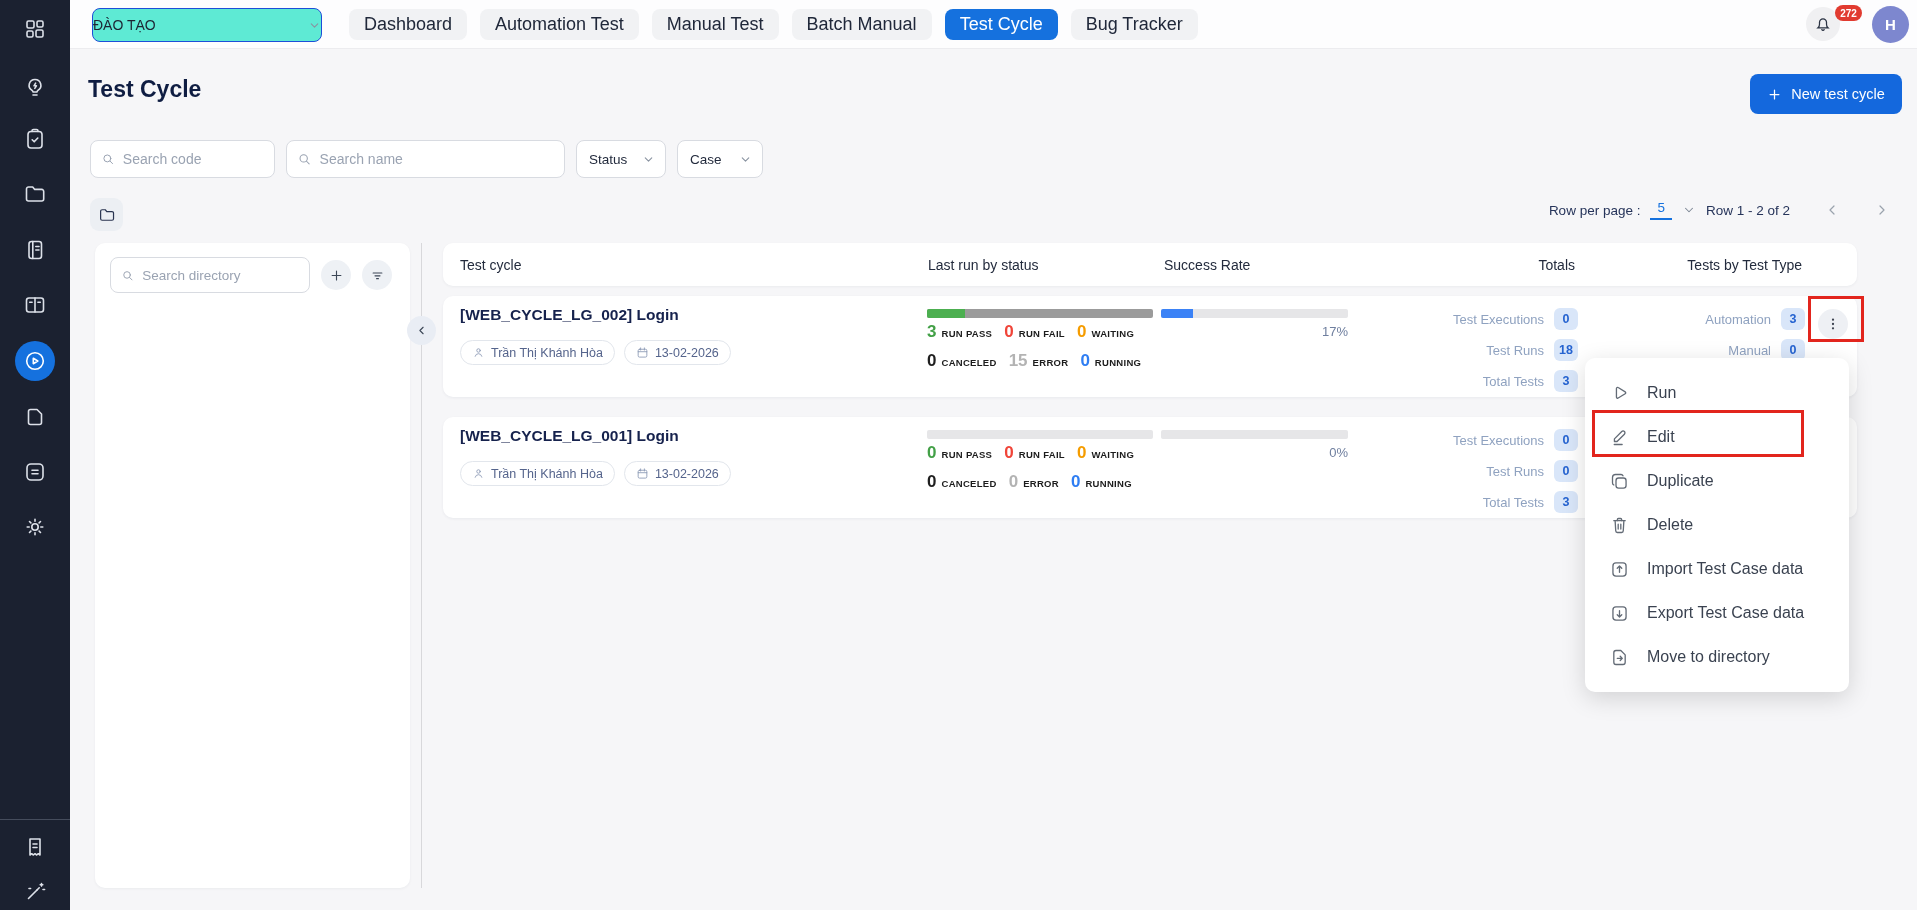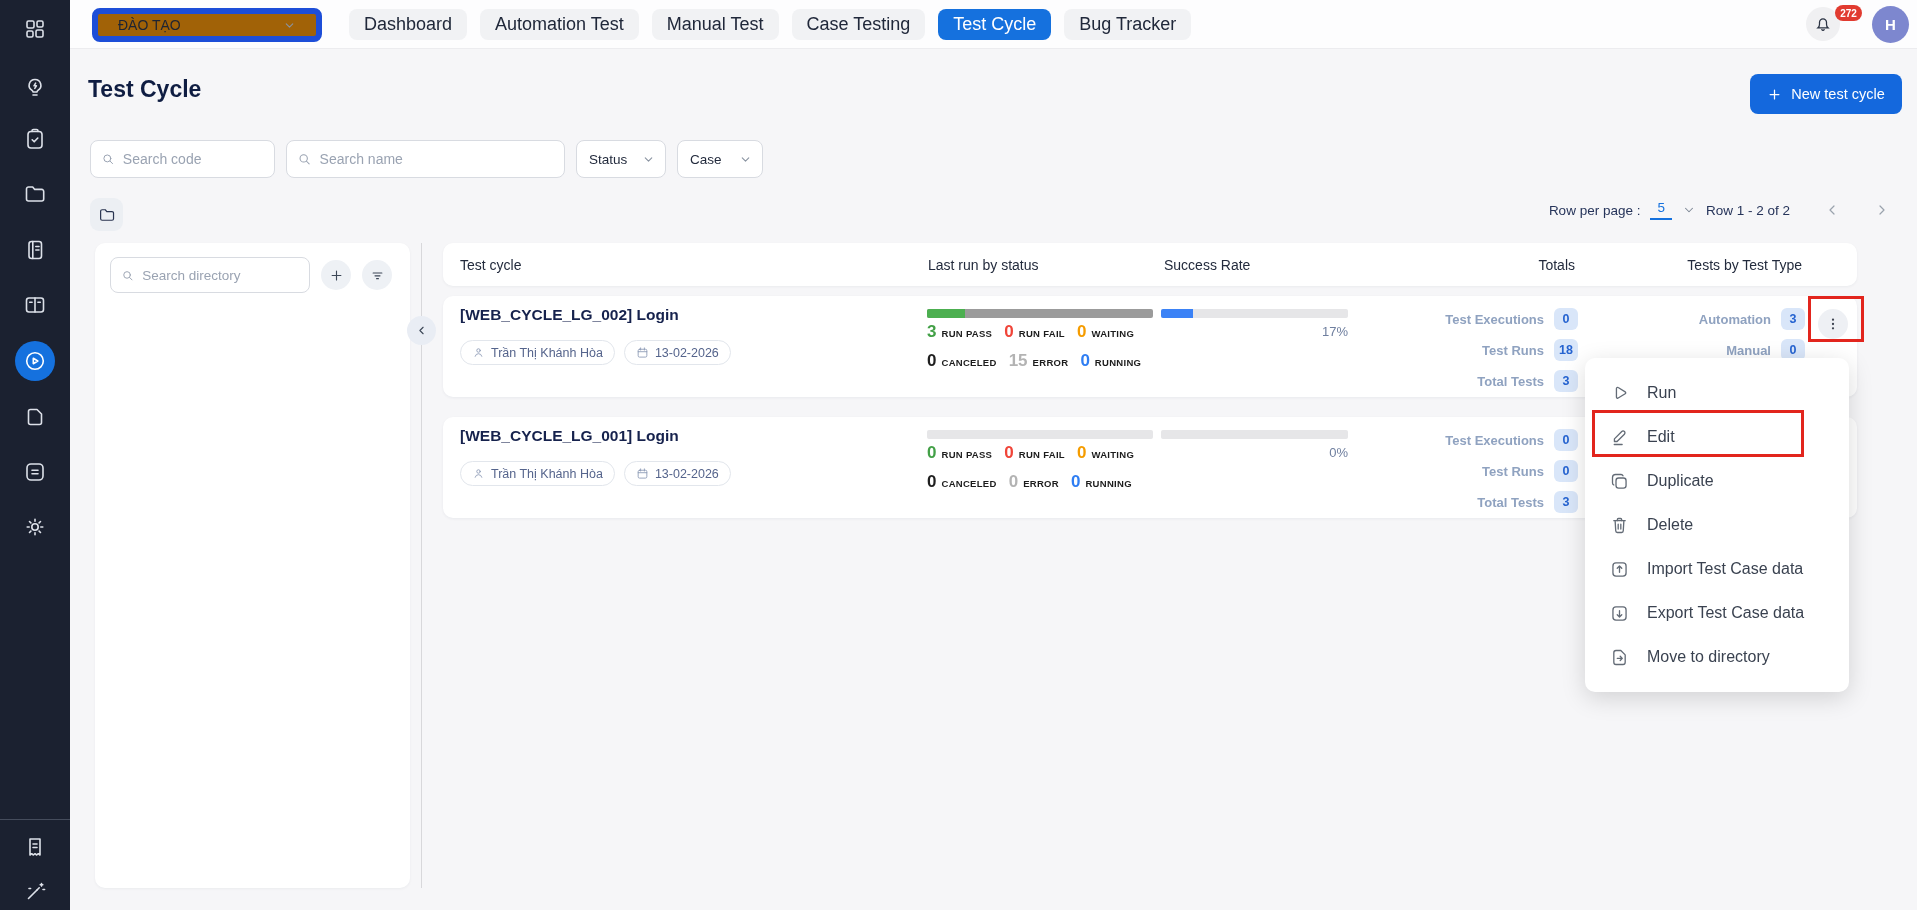--- a/index.html
+++ b/index.html
@@ -9,21 +9,21 @@
   
   .sidebar { position:absolute; left:0; top:0; width:70px; height:910px; background:#1b2130; z-index:4; }
   .side-ic { position:absolute; left:23px; width:24px; height:24px; cursor:pointer; }
   .side-ic svg { width:24px; height:24px; stroke:#dde1e9; stroke-width:1.6; fill:none; stroke-linecap:round; stroke-linejoin:round; }
   .active-circle { position:absolute; left:15px; top:341px; width:40px; height:40px; border-radius:50%; background:#1571de; display:flex; align-items:center; justify-content:center; }
   .active-circle svg { width:24px; height:24px; stroke:#ffffff; stroke-width:1.6; fill:none; stroke-linecap:round; stroke-linejoin:round; }
   .side-divider { position:absolute; left:0; right:0; top:819px; height:1px; background:#454c5c; }
 
   
   .topbar { position:absolute; left:70px; top:0; width:1847px; height:49px; background:#fdfdfe; border-bottom:1px solid #ececef; z-index:3; }
-  .project-select { position:absolute; left:22px; top:8px; width:230px; height:34px; border:6px solid #1d4ed8; border-radius:8px; background:#a16207; display:flex; align-items:center; padding:0 20px; cursor:pointer; }
+  .project-select { position:absolute; left:22px; top:8px; width:230px; height:34px; border:1px solid #1d4ed8; border-radius:8px; background:#5eead4; display:flex; align-items:center; padding:0 0; cursor:pointer; }
   .project-select span { font-size:14px; color:#1d2433; flex:1; }
   .tabs { position:absolute; left:279px; top:9px; display:flex; gap:13px; }
   .tab { height:31px; padding:0 15px; border-radius:8px; background:#f1f2f4; display:flex; align-items:center; font-size:18px; color:#20283a; font-weight:500; cursor:pointer; white-space:nowrap; }
   .tab.active { background:#1571de; color:#fff; }
   .bell-btn { position:absolute; right:77px; top:7px; width:34px; height:34px; border-radius:50%; background:#f0f0f2; display:flex; align-items:center; justify-content:center; cursor:pointer; }
   .bell-btn svg { width:20px; height:20px; stroke:#2a3242; stroke-width:1.5; fill:none; stroke-linecap:round; }
   .badge { position:absolute; right:55px; top:5px; min-width:27px; height:16px; border-radius:9px; background:#e13b30; color:#fff; font-size:10px; font-weight:bold; display:flex; align-items:center; justify-content:center; padding:0 5px; z-index:2; }
   .avatar { position:absolute; right:8px; top:6px; width:37px; height:37px; border-radius:50%; background:#7d87cf; color:#fff; font-size:15px; font-weight:bold; display:flex; align-items:center; justify-content:center; cursor:pointer; }
 
   
@@ -73,21 +73,21 @@
   .bar .fill { height:100%; float:left; }
   .stat-line { position:absolute; left:484px; display:flex; align-items:baseline; gap:12px; white-space:nowrap; }
   .stat-line.l1 { top:26px; } .stat-line.l2 { top:55px; }
   .stat { display:flex; align-items:baseline; gap:5px; }
   .stat b { font-size:17px; font-weight:bold; }
   .stat span { font-size:9.5px; font-weight:bold; letter-spacing:.3px; color:#1c1c1c; }
   .c-green{color:#43a047} .c-red{color:#f04438} .c-orange{color:#f59c00} .c-dark{color:#1f1f1f} .c-gray{color:#b3b3b3} .c-blue{color:#2f7ef3}
   .pct-label { position:absolute; right:509px; top:28px; font-size:13px; color:#6f7f9f; }
   .totals-row { position:absolute; right:279px; display:flex; align-items:center; gap:10px; }
   .types-row { position:absolute; right:52px; display:flex; align-items:center; gap:10px; }
-  .t-label { font-size:13px; color:#8fa2c0; white-space:nowrap;font-weight:bold; }
+  .t-label { font-size:13px; color:#8fa2c0; white-space:nowrap; }
   .t-badge { min-width:24px; height:22px; border-radius:6px; background:#d9e6f9; color:#2563d0; font-size:12.5px; font-weight:bold; display:flex; align-items:center; justify-content:center; padding:0 4px; }
   .kebab-btn { position:absolute; left:1375px; top:13px; width:30px; height:30px; border-radius:50%; background:#eef0f4; display:flex; align-items:center; justify-content:center; cursor:pointer; }
   .kebab-btn svg { width:16px; height:16px; fill:#3d4350; }
 
   
   .ctx-menu { position:absolute; left:1585px; top:358px; width:264px; background:#fff; border-radius:10px; box-shadow:0 6px 24px rgba(0,0,0,.15); padding:13px 0; z-index:15; }
   .ctx-item { display:flex; align-items:center; gap:17px; min-height:44px; padding:5px 18px 5px 24px; cursor:pointer; }
   .ctx-item svg { width:21px; height:21px; stroke:#636b76; stroke-width:1.5; fill:none; stroke-linecap:round; stroke-linejoin:round; flex:0 0 auto; }
   .ctx-item span { font-size:16px; color:#3a4250; line-height:1.32; }
 
@@ -187,21 +187,21 @@
     <div class="project-select">
       <span>ĐÀO TẠO</span>
       <svg class="chev" width="13" height="13" viewBox="0 0 24 24" fill="none" stroke="#8a93a1" stroke-width="2" stroke-linecap="round" stroke-linejoin="round">
           <path d="M6 9l6 6 6-6"></path>
         </svg>
     </div>
     <nav class="tabs">
       <div class="tab">Dashboard</div>
       <div class="tab">Automation Test</div>
       <div class="tab">Manual Test</div>
-      <div class="tab">Case Testing</div>
+      <div class="tab">Batch Manual</div>
       <div class="tab active">Test Cycle</div>
       <div class="tab">Bug Tracker</div>
     </nav>
     <div class="bell-btn">
       <svg viewBox="0 0 24 24">
           <path d="M18 16.5H6c1.2-1 1.8-2.3 1.8-4.2V10A4.2 4.2 0 0 1 12 5.8 4.2 4.2 0 0 1 16.2 10v2.3c0 1.9.6 3.2 1.8 4.2z"></path>
           <path d="M10.6 18.7a1.5 1.5 0 0 0 2.8 0"></path>
         </svg>
     </div>
     <div class="badge">272</div>

